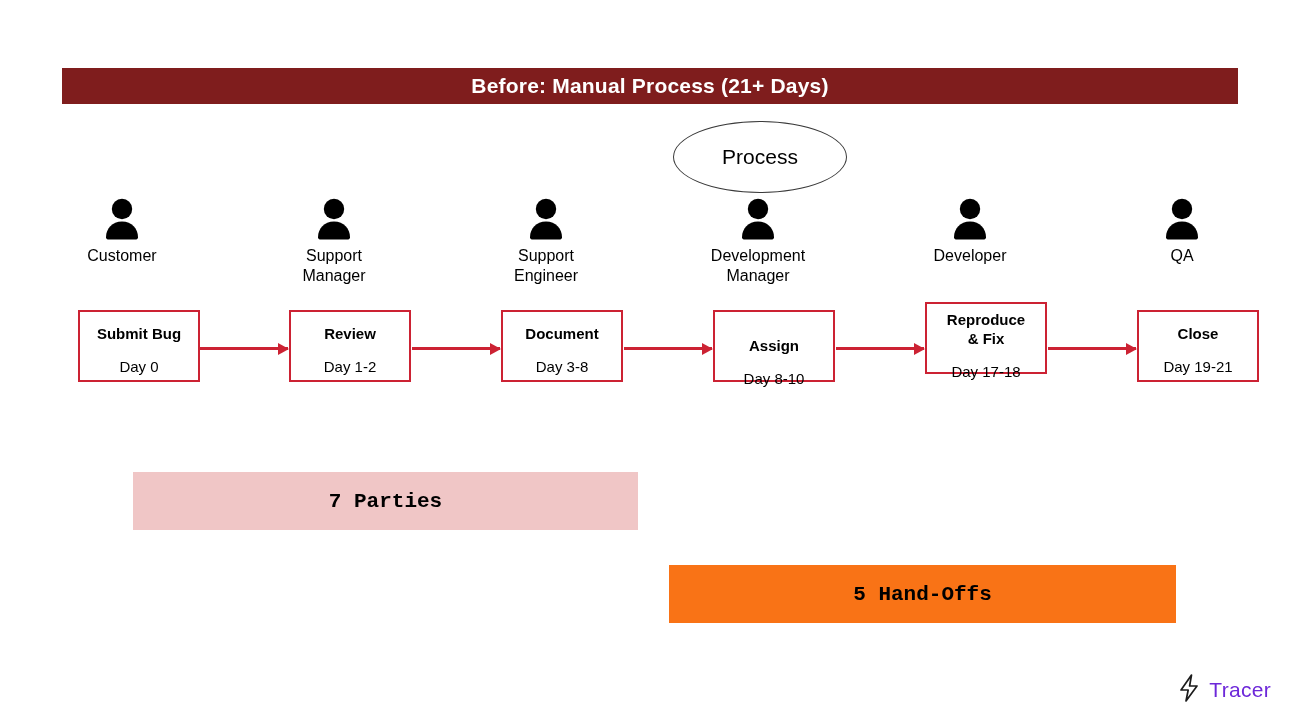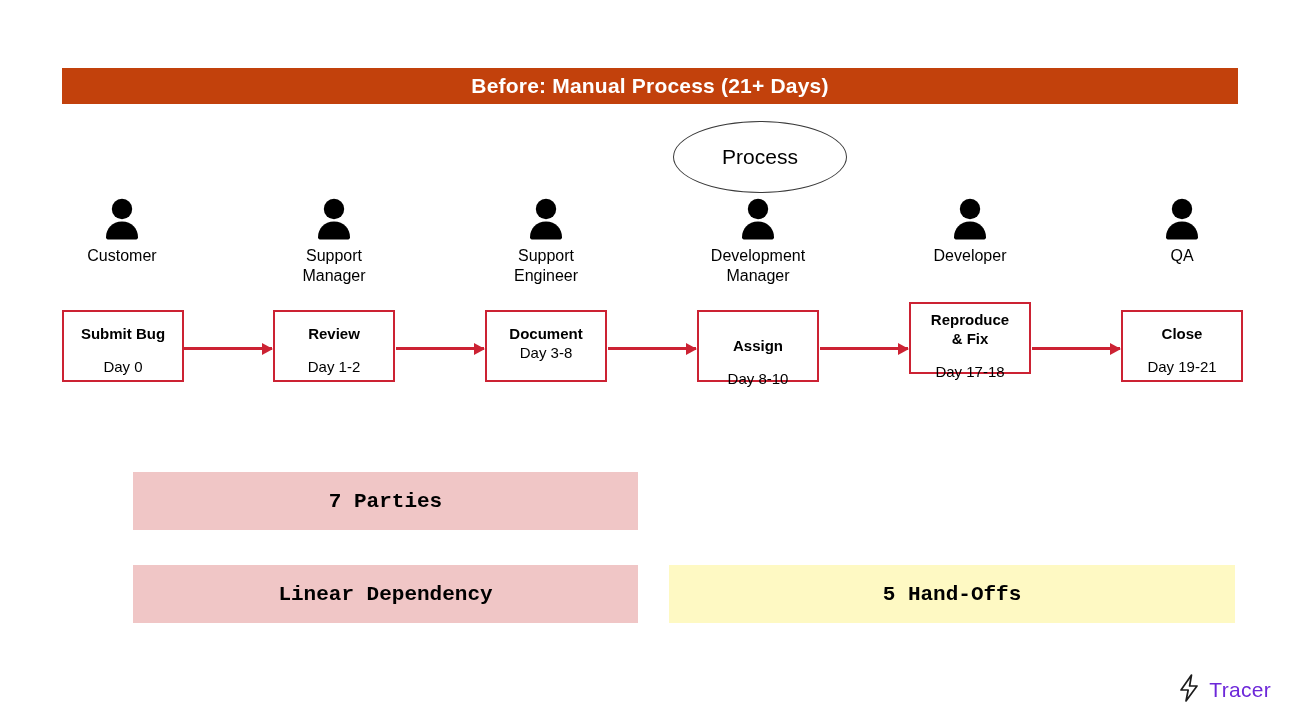--- a/index.html
+++ b/index.html
@@ -16,21 +16,21 @@
     color: #000000;
   }
 
   
   .banner {
     position: absolute;
     left: 62px;
     top: 68px;
     width: 1176px;
     height: 36px;
-    background: #c2410c;
+    background: #7f1d1d;
     display: flex;
     align-items: center;
     justify-content: center;
   }
   .banner-title {
     color: #ffffff;
     font-size: 21px;
     font-weight: bold;
     letter-spacing: 0.2px;
     white-space: nowrap;
@@ -82,21 +82,21 @@
     margin-top: 4px;
     font-size: 16px;
     line-height: 20px;
     color: #000000;
     white-space: pre-line;
   }
 
   
   .flow {
     position: absolute;
-    left: 0;
+    left: 16px;
     top: 306px;
     width: 1278px;
     height: 90px;
   }
   .flow-box {
     position: absolute;
     border: 2px solid #CC2233;
     background: #ffffff;
     box-sizing: border-box;
     text-align: center;
@@ -219,21 +219,21 @@
     <div class="flow-box" style="left: 62px; top: 4px; width: 122px; height: 72px; border-color: rgb(204, 34, 51);">
       <span class="flow-title" style="margin-top:12px">Submit Bug</span>
       <span class="flow-day" style="margin-top:14px">Day 0</span>
     </div>
     <div class="flow-box" style="left: 273px; top: 4px; width: 122px; height: 72px; border-color: rgb(204, 34, 51);">
       <span class="flow-title" style="margin-top:12px">Review</span>
       <span class="flow-day" style="margin-top:14px">Day 1-2</span>
     </div>
     <div class="flow-box" style="left: 485px; top: 4px; width: 122px; height: 72px; border-color: rgb(204, 34, 51);">
       <span class="flow-title" style="margin-top:12px">Document</span>
-      <span class="flow-day" style="">Day 3-8</span>
+      <span class="flow-day" style="margin-top:14px">Day 3-8</span>
     </div>
     <div class="flow-box" style="left: 697px; top: 4px; width: 122px; height: 72px; border-color: rgb(204, 34, 51);">
       <span class="flow-title" style="margin-top:24px">Assign</span>
       <span class="flow-day" style="margin-top:14px">Day 8-10</span>
     </div>
     <div class="flow-box" style="left: 909px; top: -4px; width: 122px; height: 72px; border-color: rgb(204, 34, 51);">
       <span class="flow-title" style="margin-top:6px">Reproduce
 &amp; Fix</span>
       <span class="flow-day" style="margin-top:14px">Day 17-18</span>
     </div>
@@ -245,24 +245,21 @@
     <div class="arrow" style="left: 396px; width: 88px; top: 41px; background: rgb(204, 34, 51);"></div>
     <div class="arrow" style="left: 608px; width: 88px; top: 41px; background: rgb(204, 34, 51);"></div>
     <div class="arrow" style="left: 820px; width: 88px; top: 41px; background: rgb(204, 34, 51);"></div>
     <div class="arrow" style="left: 1032px; width: 88px; top: 41px; background: rgb(204, 34, 51);"></div>
   </div>
 
 <div class="stats">
     <div class="stat-box" style="left: 133px; top: 0px; width: 505px; height: 58px; background: rgb(240, 198, 198);">
       <span class="stat-label">7 Parties</span>
     </div>
-    <div class="stat-box" style="left: 133px; top: 93px; width: 505px; height: 58px; background: rgb(240, 198, 198);">
-      <span class="stat-label">Linear Dependency</span>
-    </div>
-    <div class="stat-box" style="left: 669px; top: 93px; width: 566px; height: 58px; background: #fef9c3;">
+    <div class="stat-box" style="left: 669px; top: 93px; width: 507px; height: 58px; background: #f97316;">
       <span class="stat-label">5 Hand-Offs</span>
     </div>
   </div>
 
 <div class="logo">
   <span>
     <svg width="26" height="30" viewBox="0 0 26 30" aria-hidden="true">
       <path d="M15.5 2 L5 17 L12.2 17 L10 28 L21 13 L13.6 13 Z" fill="none" stroke="#1c1c1c" stroke-width="1.7" stroke-linejoin="round" stroke-linecap="round"></path>
     </svg>
   </span>

